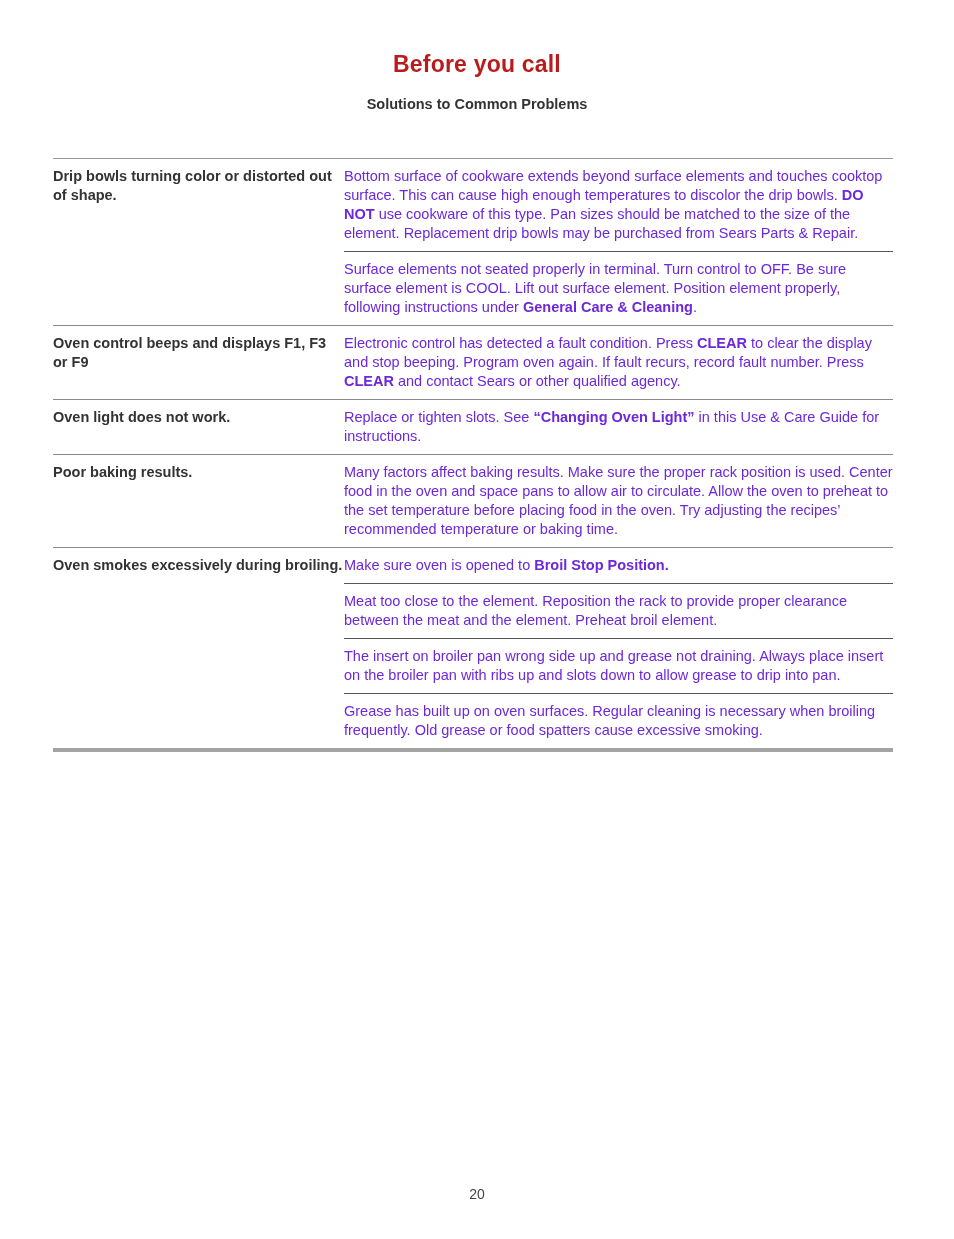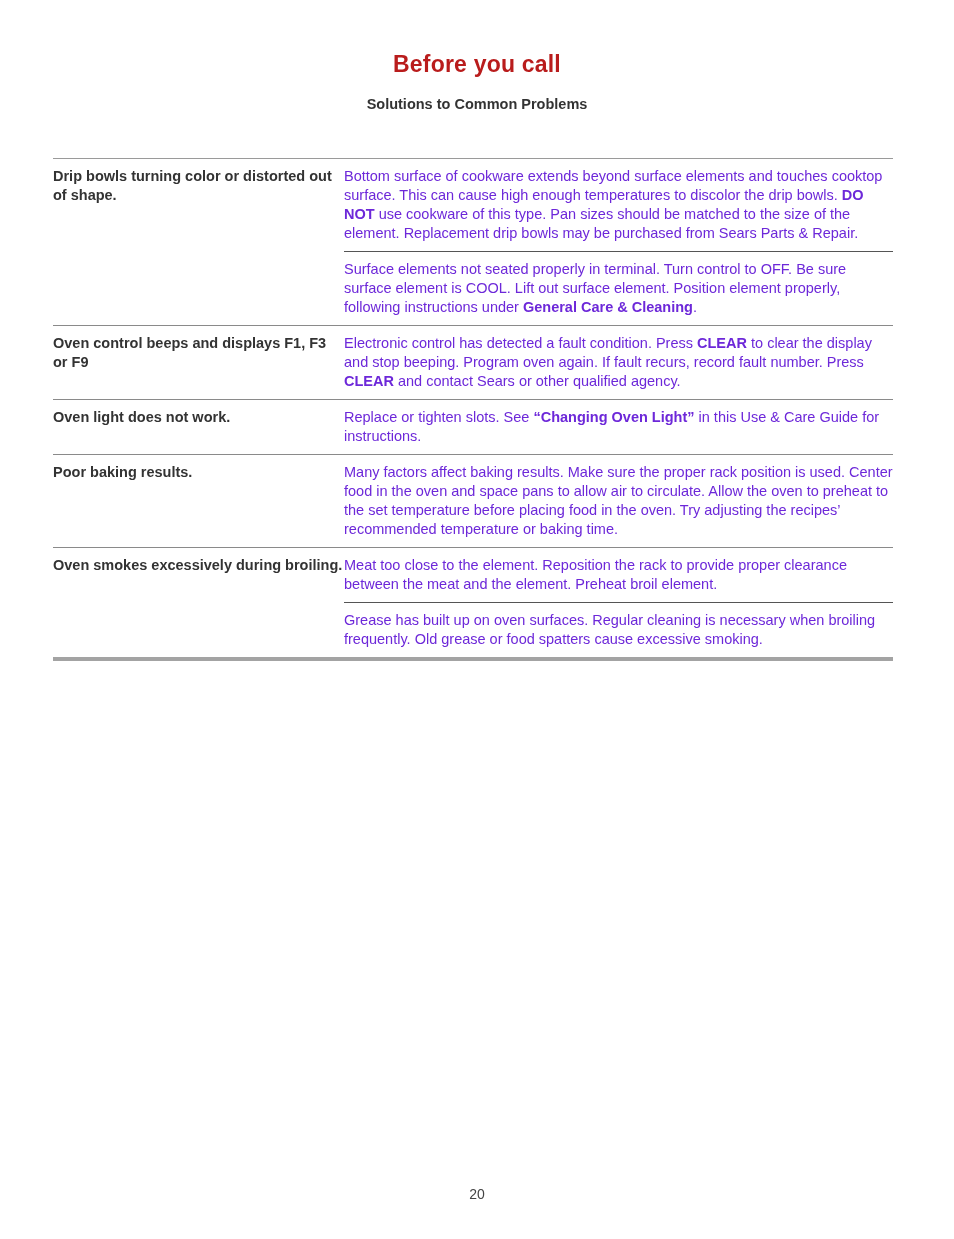--- a/index.html
+++ b/index.html
@@ -50,19 +50,21 @@
     </div>
     <div class="row">
       <div class="problem">Poor baking results.</div>
       <div class="solutions">
         <div class="sol"><span>Many factors affect baking results. Make sure the proper rack position is used. Center food in the oven and space pans to allow air to circulate. Allow the oven to preheat to the set temperature before placing food in the oven. Try adjusting the recipes’ recommended temperature or baking time.</span></div>
       </div>
     </div>
     <div class="row">
       <div class="problem">Oven smokes excessively during broiling.</div>
       <div class="solutions">
+        <div class="sol"><span>Make sure oven is opened to </span><b>Broil Stop Position.</b></div>
         <div class="sol"><span>Meat too close to the element. Reposition the rack to provide proper clearance between the meat and the element. Preheat broil element.</span></div>
+        <div class="sol"><span>The insert on broiler pan wrong side up and grease not draining. Always place insert on the broiler pan with ribs up and slots down to allow grease to drip into pan.</span></div>
         <div class="sol"><span>Grease has built up on oven surfaces. Regular cleaning is necessary when broiling frequently. Old grease or food spatters cause excessive smoking.</span></div>
       </div>
     </div>
   </div>
 
 <div class="pagenum">20</div>
 
 </body></html>

